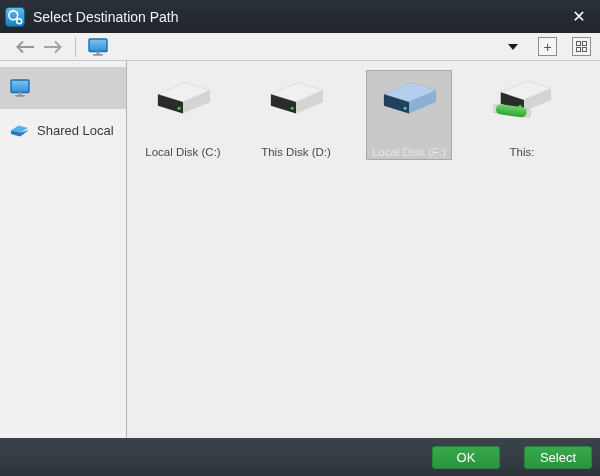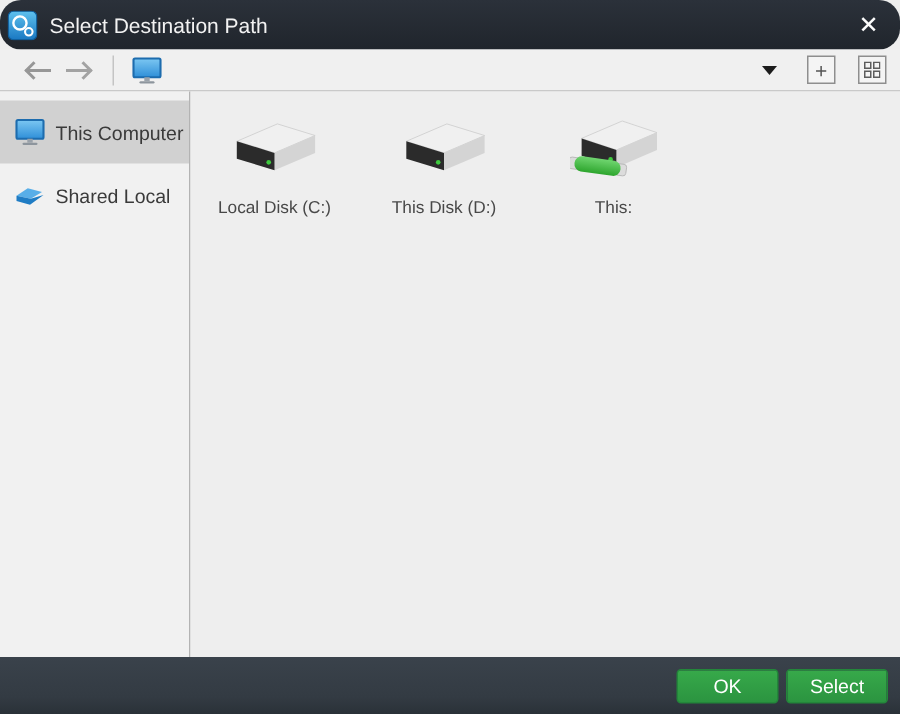--- a/index.html
+++ b/index.html
@@ -2,21 +2,21 @@
 <html><head>
 <meta charset="utf-8">
 <style>
   * { margin:0; padding:0; box-sizing:border-box; }
   html,body { width:600px; height:476px; }
   body { font-family:"Liberation Sans","DejaVu Sans",sans-serif; background:#eeeeee; }
   .window { position:relative; width:600px; height:476px; overflow:hidden; display:flex; flex-direction:column; }
 
   
   .titlebar { height:33px; flex:0 0 33px; background:linear-gradient(#2b313a,#20252c);
-              display:flex; align-items:center; padding-left:5px;border-radius:14px; }
+              display:flex; align-items:center; padding-left:5px; }
   .app-icon { width:20px; height:20px; margin-right:8px; }
   .title-text { color:#f2f2f2; font-size:14px; }
   .titlebar-spacer { flex:1; }
   .close-btn { width:42px; height:33px; display:flex; align-items:center; justify-content:center;
                color:#fdfdfd; font-size:16px; cursor:default; }
 
   
   .toolbar { height:28px; flex:0 0 28px; background:#f0f0f0; border-bottom:1px solid #c9c9c9;
              display:flex; align-items:center; padding:0 9px; }
   .nav-btn { width:30px; height:24px; display:flex; align-items:center; justify-content:center; }
@@ -37,26 +37,26 @@
   .side-item.selected { background:#d1d1d1; }
   .side-item .s-icon { width:20px; height:18px; margin-right:7px; flex:0 0 20px; }
   .side-item .s-label { font-size:13px; color:#3a3a3a; white-space:nowrap; }
 
   .main { flex:1; background:#eeeeee; padding:9px 0 0 13px; display:flex; flex-wrap:wrap;
           align-content:flex-start; }
   .tile { width:86px; height:90px; margin:0 27px 8px 0; border:1px solid transparent;
           display:flex; flex-direction:column; align-items:center; padding-top:7px; cursor:default; }
   .tile.selected { background:#c9c9c9; border-color:#a9a9a9; }
   .tile .drive-svg { width:58px; height:44px; }
-  .tile .t-label { margin-top:11px; font-size:11.5px; color:#484848; white-space:nowrap; }
+  .tile .t-label { margin-top:24px; font-size:11.5px; color:#484848; white-space:nowrap; }
   .tile.selected .t-label { color:#e6e6e6; }
 
   
   .footer { height:38px; flex:0 0 38px; background:linear-gradient(#3a424b 0%,#333b43 70%,#2a3138 100%);
-            display:flex; align-items:center; justify-content:flex-end; padding-right:8px; gap:5px; }
+            display:flex; align-items:center; justify-content:flex-end; padding-right:8px; gap:24px; }
   .btn { min-width:68px; height:23px; border:1px solid #23863a; border-radius:3px;
          background:linear-gradient(#37a94a,#2b9440); color:#ffffff; font-size:13px;
          font-family:inherit; padding:0 12px; cursor:default; }
 </style>
 </head>
 <body>
 
 <svg width="0" height="0" style="position:absolute">
   <defs>
     <linearGradient id="logoGrad" x1="0" y1="0" x2="0" y2="1">
@@ -127,21 +127,20 @@
 
   <div class="content">
 
     <div class="sidebar">
       <div class="side-item selected">
         <svg class="s-icon" viewBox="0 0 20 18">
           <rect x="1" y="1" width="18" height="12.5" rx="1" fill="url(#screenGrad)" stroke="#1d6cae" stroke-width="1.4"></rect>
           <rect x="8.2" y="13.5" width="3.6" height="2.6" fill="#9aa2aa"></rect>
           <rect x="5" y="16.1" width="10" height="1.6" rx="0.8" fill="#8d959d"></rect>
         </svg>
-        <span class="s-label">This Computer</span>
       </div>
       <div class="side-item">
         <svg class="s-icon" viewBox="0 0 20 18">
           <polygon points="1,9.5 8.5,4.5 18,7 10.5,11.5" fill="#58aee8"></polygon>
           <polygon points="1,9.5 10.5,11.5 19,9 10,15.5 1,13" fill="#1f7cc4"></polygon>
         </svg>
         <span class="s-label">Shared Local</span>
       </div>
     </div>
 
@@ -161,20 +160,29 @@
         <svg class="drive-svg" viewBox="0 0 60 40">
           <polygon points="4,14 32,2 58,10 30,22" fill="#f0f0f0" stroke="#cfcfcf" stroke-width="0.6"></polygon>
           <polygon points="30,22 58,10 58,22 30,34" fill="#d4d4d4"></polygon>
           <polygon points="4,14 30,22 30,34 4,26" fill="#2b2b2b"></polygon>
           <circle cx="26" cy="28.5" r="1.6" fill="#3ecb3e"></circle>
         </svg>
         <span class="t-label">This Disk (D:)</span>
       </div>
 
 
+      <div class="tile selected">
+        <svg class="drive-svg" viewBox="0 0 60 40">
+          <polygon points="4,14 32,2 58,10 30,22" fill="#b4cfeb" stroke="#93b6d8" stroke-width="0.6"></polygon>
+          <polygon points="30,22 58,10 58,22 30,34" fill="#8cb0d4"></polygon>
+          <polygon points="4,14 30,22 30,34 4,26" fill="#22405e"></polygon>
+          <circle cx="26" cy="28.5" r="1.6" fill="#3fd0bf"></circle>
+        </svg>
+        <span class="t-label">Local Disk (F:)</span>
+      </div>
 
       <div class="tile">
         <svg class="drive-svg" viewBox="0 0 60 40">
           <polygon points="8,12 36,0 60,8 32,20" fill="#f0f0f0" stroke="#cfcfcf" stroke-width="0.6"></polygon>
           <polygon points="32,20 60,8 60,20 32,32" fill="#d4d4d4"></polygon>
           <polygon points="8,12 32,20 32,32 8,24" fill="#2b2b2b"></polygon>
           <circle cx="28" cy="26.5" r="1.6" fill="#3ecb3e"></circle>
           <g transform="rotate(8 20 31)">
             <rect x="-1" y="27.5" width="8" height="8" rx="2" fill="#dcdcdc" stroke="#b5b5b5" stroke-width="0.6"></rect>
             <rect x="31" y="27.5" width="8" height="8" rx="2" fill="#dcdcdc" stroke="#b5b5b5" stroke-width="0.6"></rect>

